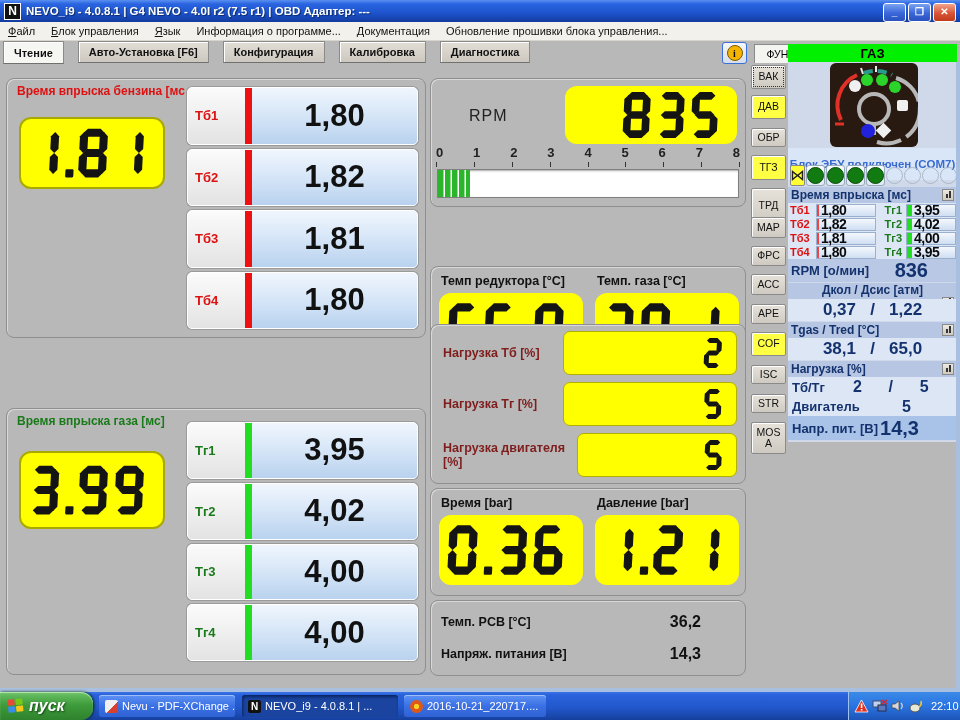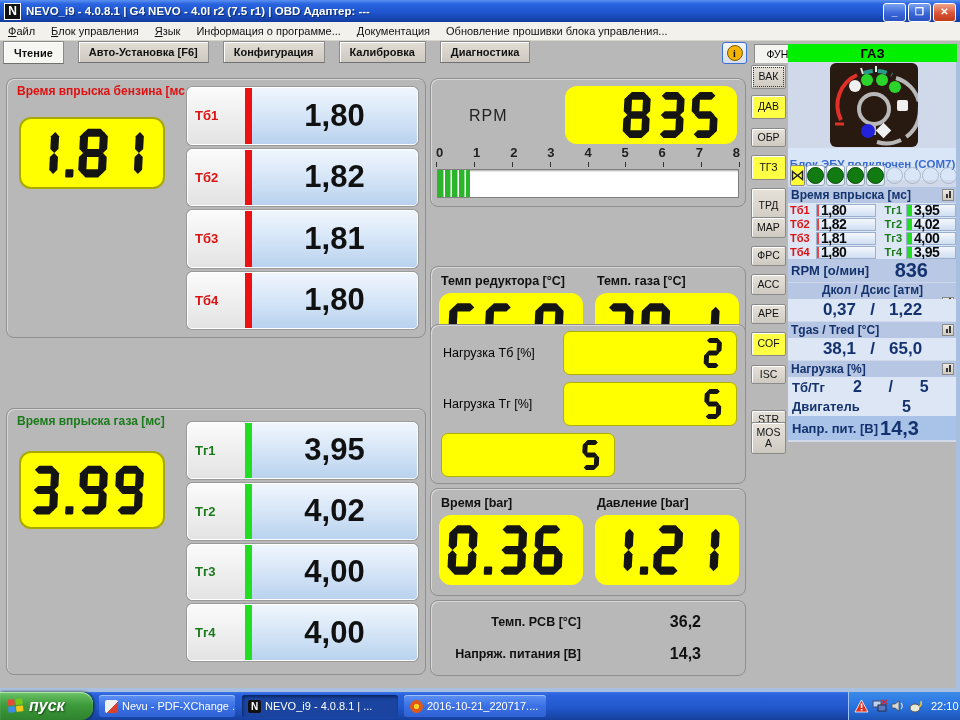--- a/index.html
+++ b/index.html
@@ -61,25 +61,25 @@
   .ticks{top:66px;font-size:13px;font-weight:bold;color:#222;}
   .tickmarks{top:83px;}
   .tickmarks i{width:1px;height:5px;background:#333;}
   .rpm-bar{position:absolute;left:6px;right:6px;top:90px;height:27px;background:#fff;
     border:1px solid #808080;box-shadow:inset 1px 1px 2px #aaa;}
   .rpm-fill{height:100%;background:repeating-linear-gradient(90deg,#2db42d 0 5px,#8fe08f 5px 6px,#fff 6px 7px);}
   
   .mlabel{position:absolute;font-size:12.5px;font-weight:bold;color:#111;white-space:nowrap;}
   
   .lrow{display:flex;align-items:center;justify-content:space-between;height:44px;}
-  .lrow .llab{font-size:12.5px;font-weight:normal;color:#000000;padding-left:2px;}
+  .lrow .llab{font-size:12.5px;font-weight:bold;color:#7f1d1d;padding-left:2px;}
   .lrow .lcd-sm{position:relative;width:172px;height:42px;background:#ffff00;border:1px solid #b0b000;border-radius:7px;}
   
   .mrow{display:flex;align-items:center;height:26px;}
-  .mrow .mlab2{flex:1;font-size:12.5px;font-weight:bold;color:#111;text-align:right;}
+  .mrow .mlab2{flex:1;font-size:12.5px;font-weight:bold;color:#111;}
   .mrow .mval{width:120px;text-align:right;padding-right:40px;font-size:16px;font-weight:bold;color:#111;}
   
   .side-tab-top{position:absolute;left:754px;top:44px;width:47px;height:19px;background:#f4f4f0;
     border:1px solid #8a8a8a;border-bottom:none;font-size:10.5px;display:flex;align-items:center;justify-content:center;box-sizing:border-box;}
   .sbtn{position:absolute;left:751px;width:35px;background:linear-gradient(180deg,#e6e2da,#cfcac1);
     border:1px solid #8a8a8a;border-radius:2px;box-shadow:inset 1px 1px 0 #fff;
     font-size:10.5px;color:#111;display:flex;align-items:center;justify-content:center;
     text-align:center;line-height:1.05;box-sizing:border-box;padding:0 4px;}
   .sbtn.yellow{background:#ffff44;text-align:center;}
   .sbtn.focused{outline:1px dotted #333;outline-offset:-3px;}
@@ -411,20 +411,21 @@
                   <polygon points="7.5,3 11,6.5 11,17.5 7.5,21 4,17.5 4,6.5"></polygon>
                   <polygon points="7,21 10.5,17.5 21.5,17.5 25,21 21.5,24.5 10.5,24.5"></polygon>
                   <polygon points="24.5,21 28,24.5 28,35.5 24.5,39 21,35.5 21,24.5"></polygon>
                   <polygon points="7,38.5 10.5,35 21.5,35 25,38.5 21.5,42 10.5,42"></polygon>
                 </g>
               </svg>
             </div>
           </div>
       </div>
       <div class="lrow">
+        <div class="llab">Нагрузка двигателя [%]</div>
         <div class="lcd-sm">
             <div class="seg">
               <svg viewBox="0 0 39 42" preserveAspectRatio="xMaxYMid meet" style="width:100%;height:100%;display:block">
                 <g fill="#141414" transform="skewX(-3)">
                   <polygon points="7,3.5 10.5,0 21.5,0 25,3.5 21.5,7 10.5,7"></polygon>
                   <polygon points="7.5,3 11,6.5 11,17.5 7.5,21 4,17.5 4,6.5"></polygon>
                   <polygon points="7,21 10.5,17.5 21.5,17.5 25,21 21.5,24.5 10.5,24.5"></polygon>
                   <polygon points="24.5,21 28,24.5 28,35.5 24.5,39 21,35.5 21,24.5"></polygon>
                   <polygon points="7,38.5 10.5,35 21.5,35 25,38.5 21.5,42 10.5,42"></polygon>
                 </g>
@@ -502,21 +503,21 @@
   <div class="sbtn yellow" style="top:95px;height:24px;">ДАВ</div>
   <div class="sbtn" style="top:128px;height:19px;">ОБР</div>
   <div class="sbtn yellow" style="top:155px;height:25px;">ТГЗ</div>
   <div class="sbtn" style="top:188px;height:36px;">ТРД</div>
   <div class="sbtn" style="top:217px;height:21px;">МАР</div>
   <div class="sbtn" style="top:246px;height:20px;">ФРС</div>
   <div class="sbtn" style="top:274px;height:21px;">АСС</div>
   <div class="sbtn" style="top:304px;height:20px;">АРЕ</div>
   <div class="sbtn yellow" style="top:332px;height:24px;">COF</div>
   <div class="sbtn" style="top:365px;height:19px;">ISC</div>
-  <div class="sbtn" style="top:410px;height:19px;">STR</div>
+  <div class="sbtn" style="top:394px;height:19px;">STR</div>
   <div class="sbtn" style="top:422px;height:32px;">MOS A</div>
 
   <div class="rp rp-bg"></div>
   <div class="rp fuel-bar">ГАЗ</div>
 
   <div style="position:absolute;left:830px;top:63px;width:88px;height:84px;">
     <svg width="88" height="84" viewBox="0 0 88 84">
       <rect x="0" y="0" width="88" height="84" rx="6" fill="#281a10"></rect>
       <path d="M 27 12 A 33 33 0 0 0 11 57" stroke="#e03028" stroke-width="4" fill="none"></path>
       <line x1="5" y1="61" x2="14" y2="61" stroke="#e03028" stroke-width="3"></line>

